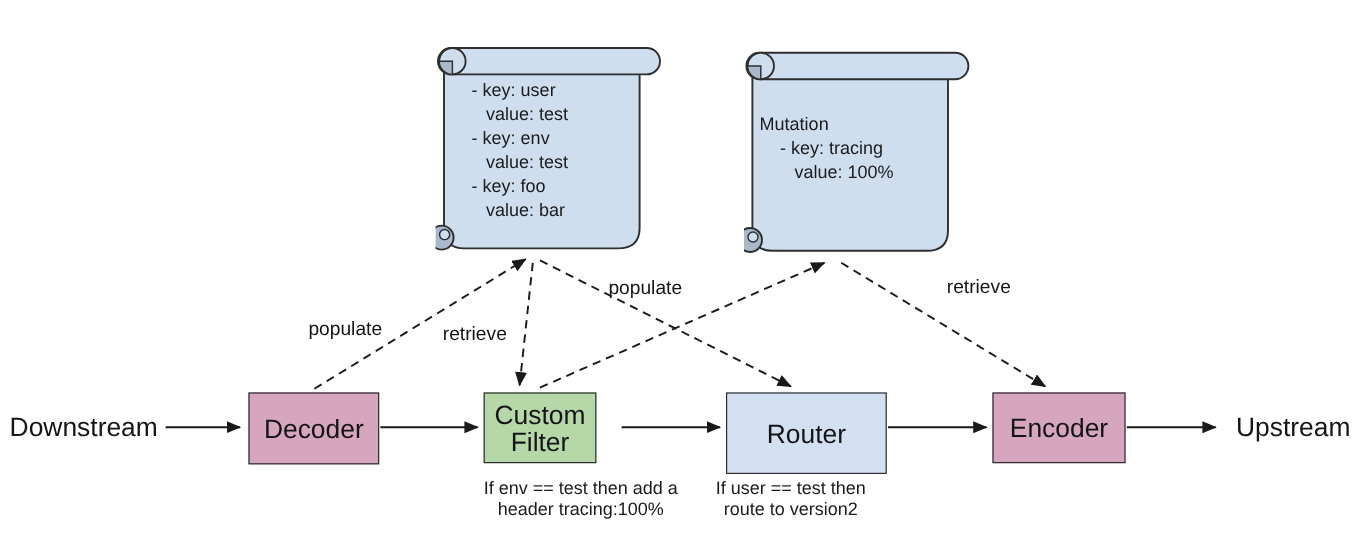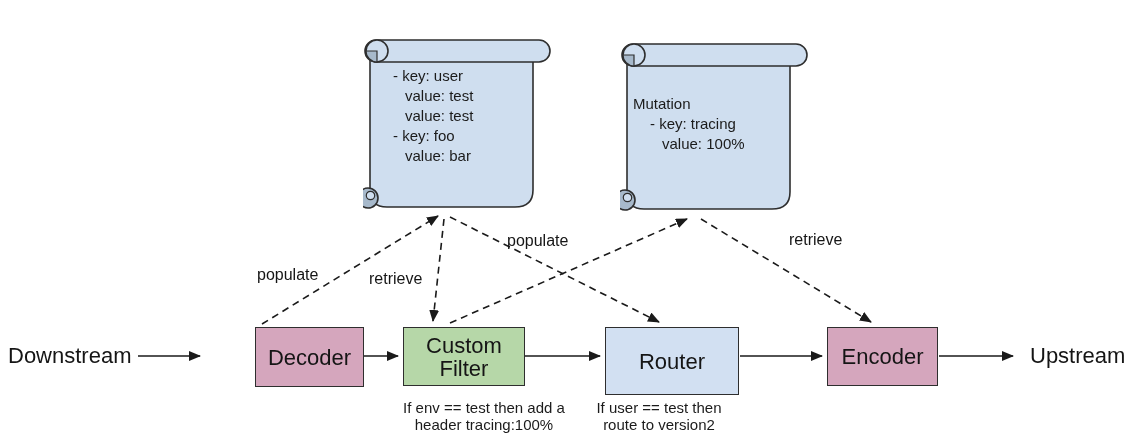--- a/index.html
+++ b/index.html
@@ -7,21 +7,21 @@
     position:relative;width:1143px;height:446px;background:#ffffff;overflow:hidden;
     font-family:"Liberation Sans", sans-serif;color:#111;
   }
   svg.edges{position:absolute;left:0;top:0;width:1143px;height:446px;}
   .node{
     position:absolute;display:flex;align-items:center;justify-content:center;
     text-align:center;border:1.6px solid #2e2e2e;font-size:22px;line-height:23px;
     box-sizing:border-box;color:#151515;
   }
   .node-decoder{left:207px;top:327px;width:109px;height:60px;}
-  .node-custom-filter{left:403px;top:327px;width:122px;height:59px;}
+  .node-custom-filter{left:403px;top:327px;width:94px;height:59px;}
   .node-router{left:605px;top:327px;width:134px;height:68px;}
   .node-encoder{left:827px;top:327px;width:111px;height:59px;}
   .endpoint{position:absolute;font-size:22px;line-height:24px;color:#151515;white-space:nowrap;}
   .endpoint-downstream{left:8px;top:344px;}
   .endpoint-upstream{left:1030px;top:344px;}
   .edge-label{position:absolute;font-size:16px;line-height:18px;color:#151515;white-space:nowrap;}
   .lbl-populate-1{left:257px;top:266px;}
   .lbl-retrieve-1{left:369px;top:270px;}
   .lbl-populate-2{left:507px;top:232px;}
   .lbl-retrieve-2{left:789px;top:231px;}
@@ -69,20 +69,21 @@
       <path d="M7,14 L7,152 Q7,169 24,169 L152,169 Q170,169 170,152 L170,14 Z" fill="#cfdeef" stroke="#2e2e2e" stroke-width="1.6"></path>
       <circle cx="5" cy="160" r="10" fill="#a7b9cb" stroke="#2e2e2e" stroke-width="1.6"></circle>
       <circle cx="7.5" cy="157.5" r="4.2" fill="#cfdeef" stroke="#2e2e2e" stroke-width="1.2"></circle>
       <rect x="2" y="2" width="185" height="22" rx="11" fill="#cfdeef" stroke="#2e2e2e" stroke-width="1.6"></rect>
       <circle cx="14" cy="13" r="11" fill="#cfdeef" stroke="#2e2e2e" stroke-width="1.6"></circle>
       <path d="M14,13 L14,24 A11,11 0 0 1 3,13 Z" fill="#a7b9cb" stroke="#2e2e2e" stroke-width="1.2"></path>
     </svg>
     <div class="scroll-text">
       <div class="s-line l-key">- key: user</div>
       <div class="s-line l-val">value: test</div>
+      <div class="s-line l-key">- key: env</div>
       <div class="s-line l-val">value: test</div>
       <div class="s-line l-key">- key: foo</div>
       <div class="s-line l-val">value: bar</div>
     </div>
   </div>
 
   <div class="scroll scroll-mutation">
     <svg viewBox="0 0 190 174">
       <path d="M7,14 L7,150 Q7,167 24,167 L152,167 Q170,167 170,150 L170,14 Z" fill="#cfdeef" stroke="#2e2e2e" stroke-width="1.6"></path>
       <circle cx="5" cy="158" r="10" fill="#a7b9cb" stroke="#2e2e2e" stroke-width="1.6"></circle>
@@ -94,21 +95,21 @@
     <div class="scroll-text">
       <div class="s-line">Mutation</div>
       <div class="s-line l-key">- key: tracing</div>
       <div class="s-line l-val">value: 100%</div>
     </div>
   </div>
 
   <div class="endpoint endpoint-downstream">Downstream</div>
   <div class="endpoint endpoint-upstream">Upstream</div>
 
-  <div class="node node-decoder" style="background: rgb(213, 166, 189); margin-left: 48px;">
+  <div class="node node-decoder" style="background: rgb(213, 166, 189);">
     <span>Decoder</span>
   </div>
   <div class="node node-custom-filter" style="background: rgb(182, 215, 168);">
     <span>Custom Filter</span>
   </div>
   <div class="node node-router" style="background: rgb(210, 224, 242);">
     <span>Router</span>
   </div>
   <div class="node node-encoder" style="background: rgb(213, 166, 189);">
     <span>Encoder</span>

